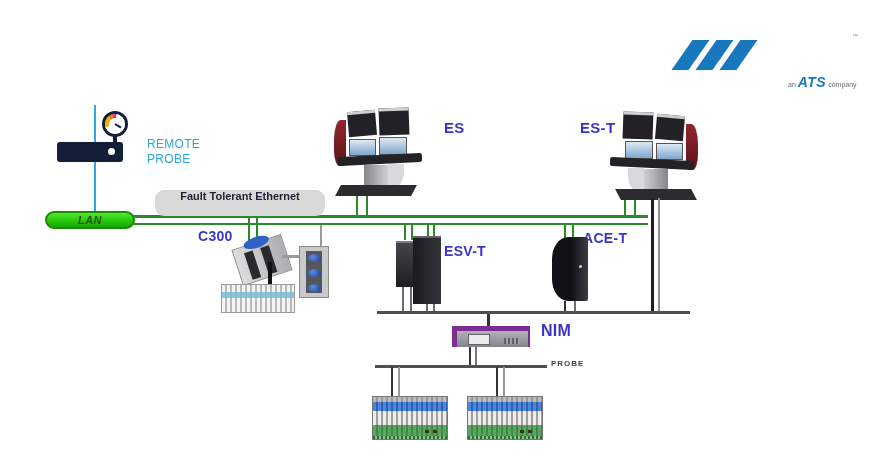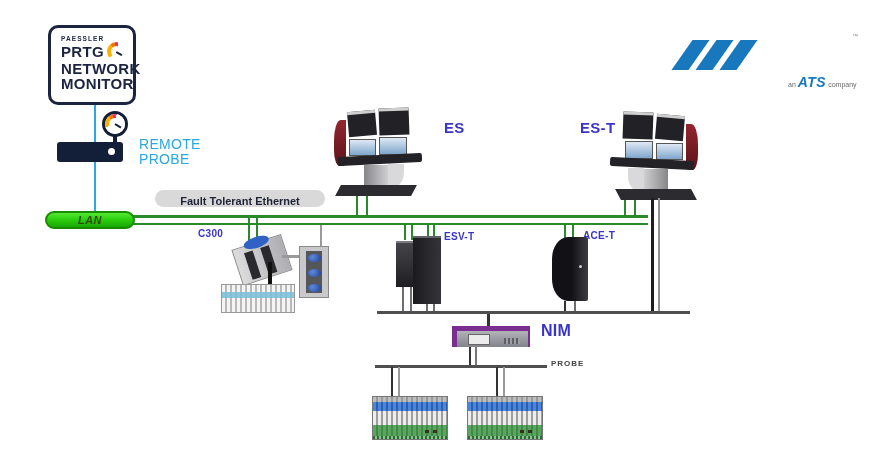--- a/index.html
+++ b/index.html
@@ -23,35 +23,35 @@
   .conn-blue{left:94px;top:105px;width:2px;height:108px;background:#29a8e1;}
   .probe-bar{left:57px;top:142px;width:66px;height:20px;background:#131f38;border-radius:3px;}
   .probe-dot{left:108px;top:148px;width:7px;height:7px;background:#fff;border-radius:50%;}
   .probe-stem{left:113px;top:134px;width:4px;height:10px;background:#131f38;}
   .probe-gauge{left:102px;top:111px;width:20px;height:20px;border-radius:50%;border:3px solid #131f38;background:#fff;position:absolute;}
   .probe-gauge .arc{position:absolute;inset:0;border-radius:50%;
          background:conic-gradient(from 250deg,#f9b000 0 70deg,#f07800 70deg 95deg,#e8326e 95deg 120deg,#fff 120deg 360deg);}
   .probe-gauge .face{position:absolute;inset:4px;background:#fff;border-radius:50%;}
   .probe-gauge .needle{position:absolute;left:50%;top:calc(50% - 1px);width:7px;height:2px;background:#131f38;
                  transform-origin:left center;transform:rotate(32deg);}
-  .probe-label{left:139px;top:137px;font-size:14px;color:#29a8e1;line-height:15px;white-space:pre-line;letter-spacing:.3px;}
+  .probe-label{left:147px;top:137px;font-size:12px;color:#29a8e1;line-height:15px;white-space:pre-line;letter-spacing:.3px;}
 
   
   .lan-pill{left:45px;top:211px;width:90px;height:18px;border:2px solid #1a8a00;border-radius:10px;
             background:linear-gradient(180deg,#52e934 0%,#2ecf10 45%,#17a800 100%);box-sizing:border-box;
             display:flex;align-items:center;justify-content:center;}
   .lan-text{font-size:11px;font-weight:bold;font-style:italic;color:#2f4a00;letter-spacing:.5px;}
   .eline{background:#2a8a2a;height:2.5px;}
   .gdrop{background:#2a8a2a;width:2px;}
-  .fte-pill{left:155px;top:190px;width:170px;height:17px;background:#d9d9d9;border-radius:9px;
-            display:flex;align-items:flex-end;justify-content:center;}
+  .fte-pill{left:155px;top:190px;width:170px;height:26px;background:#d9d9d9;border-radius:9px;
+            display:flex;align-items:flex-start;justify-content:center;}
   .fte-text{font-size:11px;font-weight:bold;color:#1f2235;}
 
   
-  .dev-label{color:#3a35c8;font-weight:bold;font-size:10px;letter-spacing:.3px;}
+  .dev-label{color:#3a35c8;font-weight:bold;font-size:14px;letter-spacing:.3px;}
 
   
   .console{position:absolute;width:90px;height:88px;}
   .console .c-side{position:absolute;left:0;top:12px;width:12px;height:46px;
       background:linear-gradient(180deg,#93262e,#5c141a);border-radius:55% 0 20% 45%/45% 0 20% 35%;}
   .console .c-mon{position:absolute;background:#222226;border-top:3px solid #cfcfcf;box-sizing:border-box;}
   .console .m1{left:14px;top:3px;width:28px;height:25px;transform:rotate(-5deg);}
   .console .m2{left:45px;top:0;width:30px;height:27px;transform:rotate(-2deg);}
   .console .c-scr{position:absolute;border:1px solid #555;background:linear-gradient(#dfe9f4,#7fa6cd);}
   .console .s1{left:15px;top:31px;width:25px;height:15px;}
@@ -132,32 +132,20 @@
       letter-spacing:2.6px;line-height:12.5px;}
   .pas-tm{position:absolute;left:176px;top:-3px;font-size:6px;color:#8a8a8a;}
   .pas-tag{position:absolute;left:112px;top:38px;font-size:7px;color:#6a6a6c;}
   .pas-tag .brand{color:#1878be;font-style:italic;font-weight:bold;font-size:14px;letter-spacing:.5px;}
 </style>
 </head>
 <body>
 
 <div class="canvas">
 
-  <div class="abs prtg-box">
-    <div class="prtg-brand">PAESSLER</div>
-    <div class="prtg-row">
-      <span class="prtg-big">PRTG</span>
-      <span class="gauge">
-          <span class="face"></span>
-          <span class="needle"></span>
-        </span>
-    </div>
-    <div class="prtg-big">NETWORK</div>
-    <div class="prtg-big">MONITOR</div>
-  </div>
 
   <div class="abs conn-blue"></div>
   <div class="abs probe-bar"></div>
   <div class="abs probe-dot"></div>
   <div class="abs probe-stem"></div>
   <div class="probe-gauge">
     <span class="arc"></span>
       <span class="face"></span>
       <span class="needle"></span>
   </div>
@@ -225,21 +213,21 @@
     <div class="inner">
       <span class="c300-knob" style="top:3px;"></span>
       <span class="c300-knob" style="top:18px;"></span>
       <span class="c300-knob" style="top:33px;"></span>
     </div>
   </div>
   <div class="iostrip">
     <div class="blue"></div>
   </div>
 
-  <div class="abs dev-label" style="left:444px;top:231px;">ESV-T</div>
+  <div class="abs dev-label" style="left:444px;top:243px;">ESV-T</div>
   <div class="abs esvt-t1"></div>
   <div class="abs esvt-t2"></div>
   <div class="abs leg" style="left:402px;top:287px;height:26px;"></div>
   <div class="abs leg" style="left:410px;top:287px;height:26px;"></div>
   <div class="abs leg" style="left:426px;top:304px;height:9px;"></div>
   <div class="abs leg" style="left:433px;top:304px;height:9px;"></div>
 
   <div class="abs dev-label" style="left:583px;top:230px;">ACE-T</div>
   <div class="abs acet-tower"></div>
   <div class="abs acet-dot"></div>

